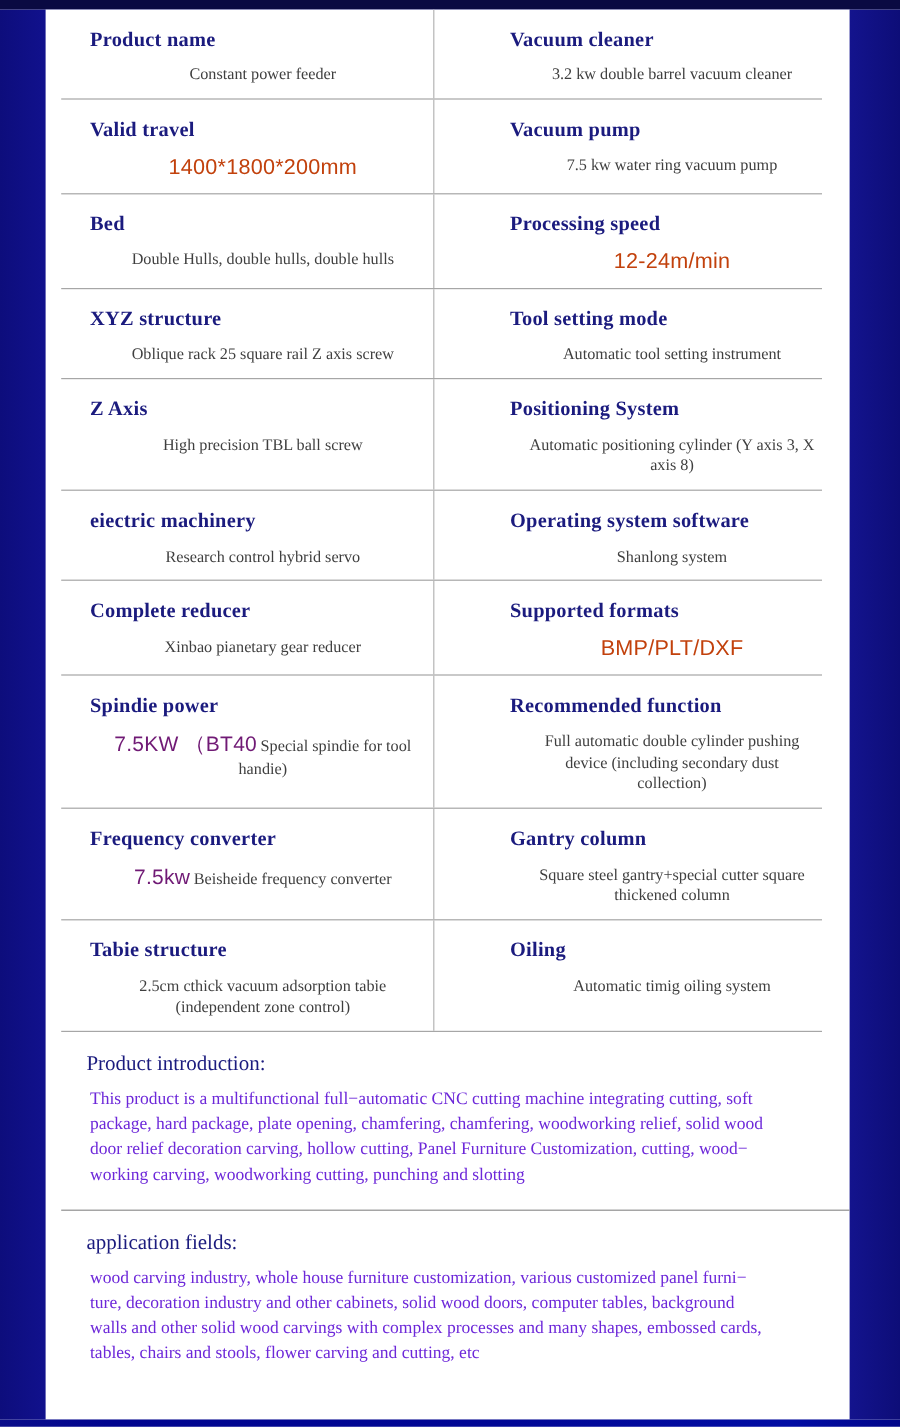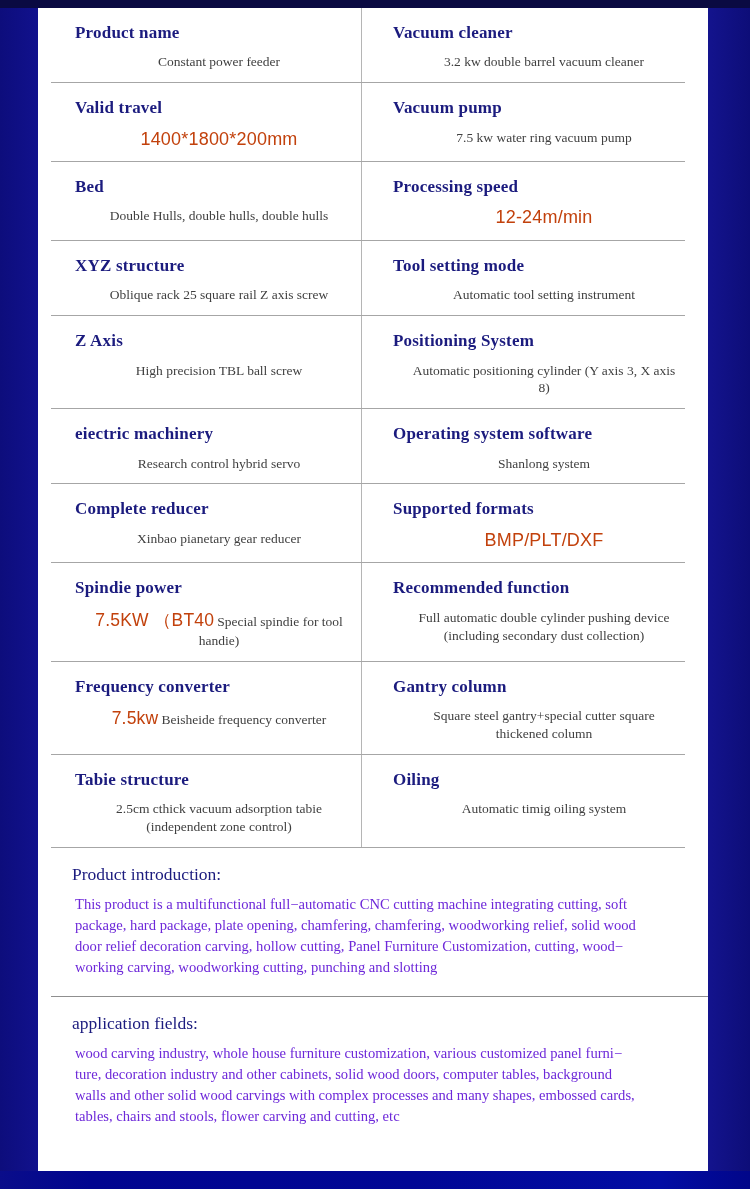--- a/index.html
+++ b/index.html
@@ -11,39 +11,39 @@
   .page{width:750px;height:1189px;position:relative;overflow:hidden;background:#f4f4f5;}
   .top-strip{height:8px;width:100%;background:#0a0a42;}
   .frame{
     background:linear-gradient(90deg,#0d0d7c 0%,#121290 6%,#101089 50%,#14148f 94%,#0d0d78 100%);
     padding:0 42px 0 38px;
   }
   .sheet{background:#ffffff;width:670px;min-height:1098px;box-sizing:border-box;}
 
   
   .spec-table{margin:0 23px 0 13px;}
-  .spec-row{display:flex;border-bottom:1px solid #a6a6a6;}
+  .spec-row{display:flex;border-bottom:1px solid #a6a6a6;gap:32px;}
   .cell{box-sizing:border-box;padding:15px 14px 11px 24px;}
   .cell.left{width:311px;border-right:1px solid #b5b5b5;}
   .cell.right{flex:1;padding-left:31px;padding-right:6px;}
   .cell-title{
     margin:0;font-size:17px;line-height:1.2;font-weight:bold;
     color:#1b1b7e;font-family:"Liberation Serif", serif;letter-spacing:.2px;
   }
   .cell-desc{
     margin:10px 0 0 16px;font-size:13.5px;line-height:1.32;color:#3f3f3f;
     font-family:"Liberation Serif", serif;
     text-align:center;
   }
   .cell-desc.sans{
     font-family:"Liberation Sans", sans-serif;color:#c2410c;
     font-size:18px;line-height:1.25;margin-top:9px;letter-spacing:.2px;
   }
   .cell-desc .sans-part{
-    font-family:"Liberation Sans", sans-serif;color:#c2410c;font-size:17.5px;letter-spacing:.2px;
+    font-family:"Liberation Sans", sans-serif;color:#701a75;font-size:17.5px;letter-spacing:.2px;
   }
   .cell-desc .serif-part{font-size:13.5px;color:#3f3f3f;margin-left:3px;}
 
   
   .section{margin:0 0 0 13px;padding:16px 0 18px 0;}
   .section.bordered{border-bottom:1px solid #8f8f8f;}
   .section-title{
     margin:0 0 0 21px;font-size:17.5px;font-weight:normal;color:#1b1b7e;
     font-family:"Liberation Serif", serif;
   }

